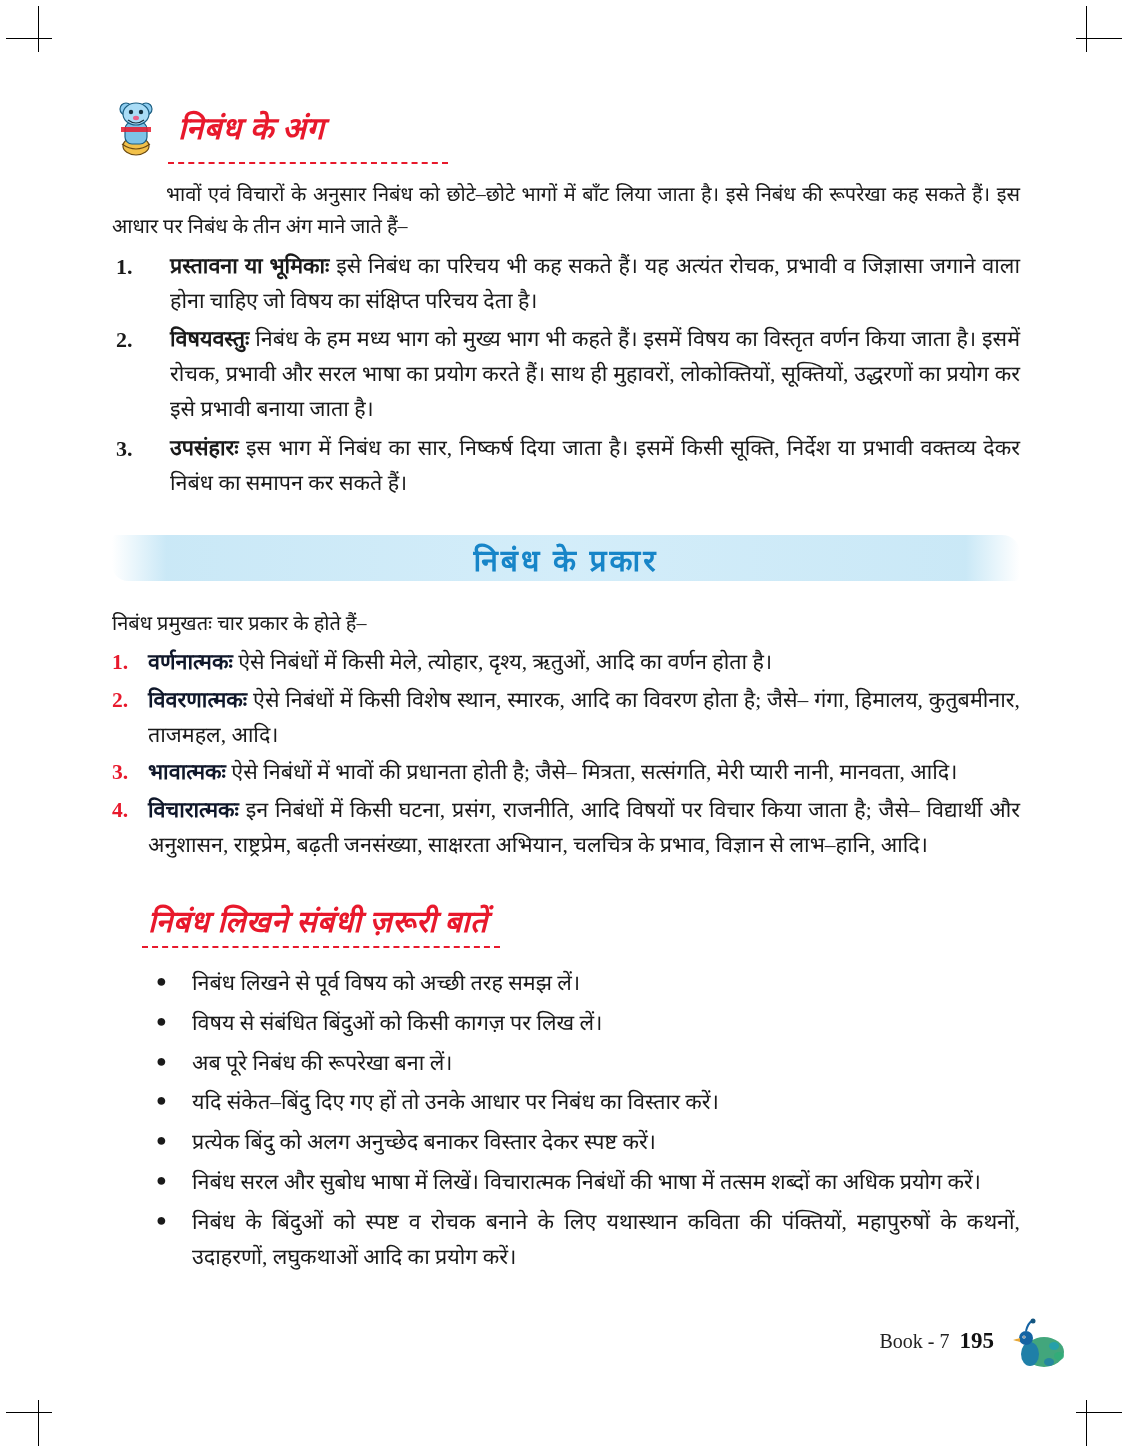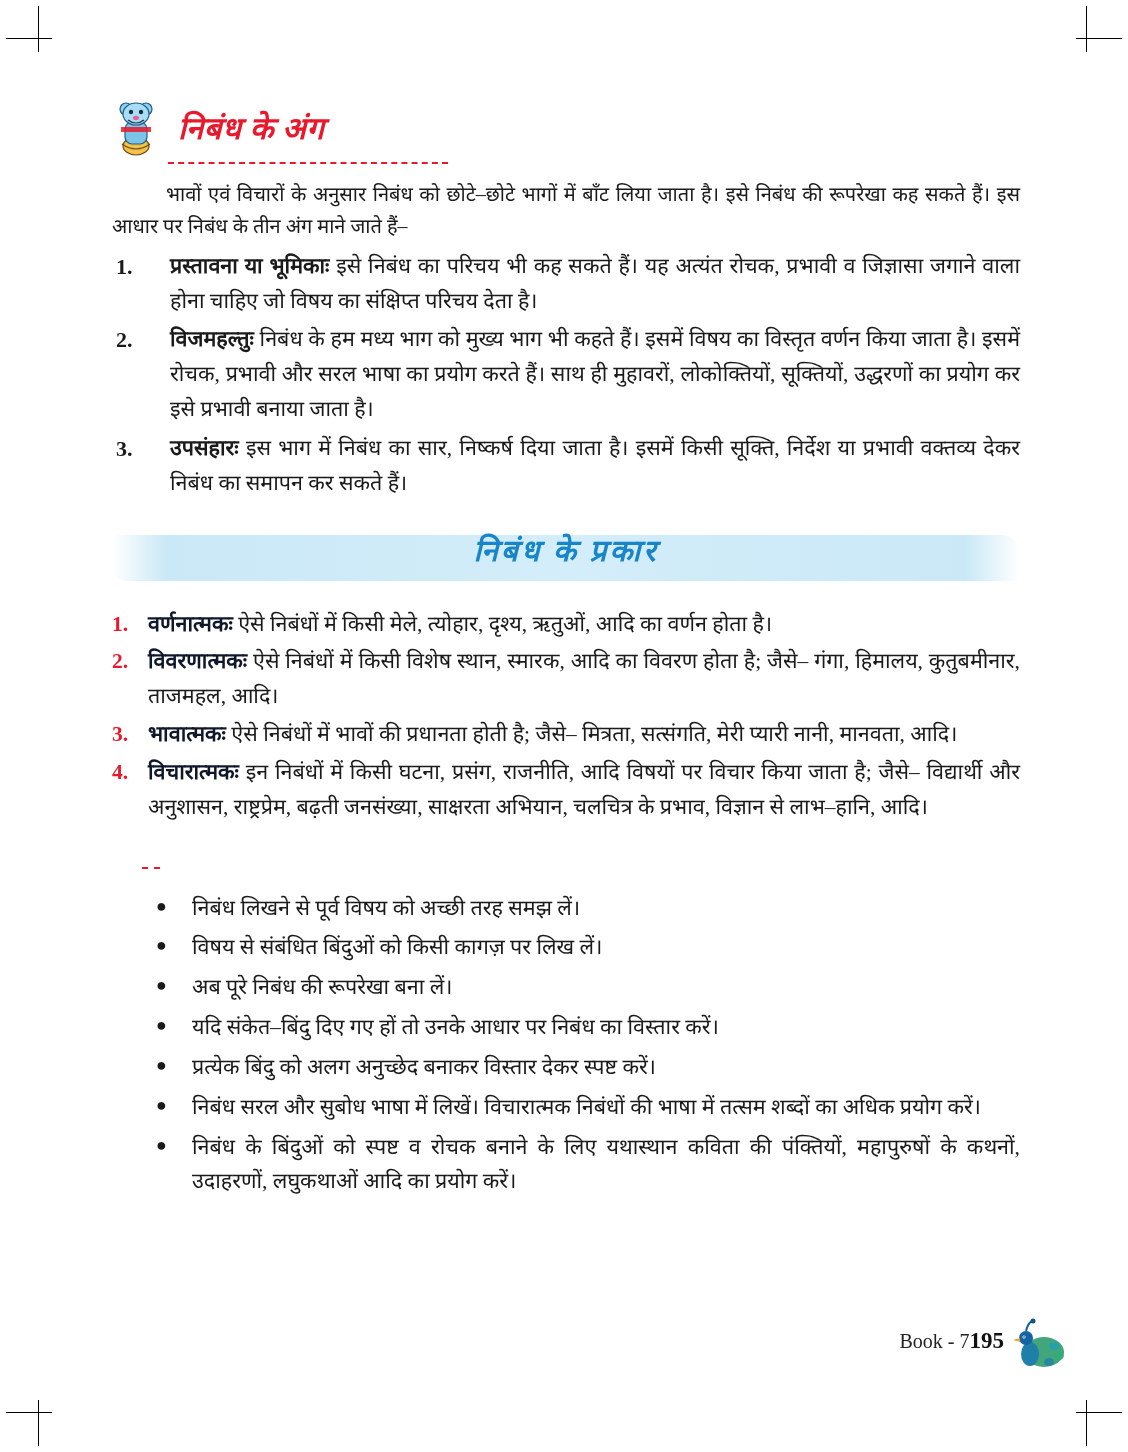--- a/index.html
+++ b/index.html
@@ -103,22 +103,22 @@
     text-align: justify;
   }
   .numrow .lead { font-weight: bold; font-family: Liberation Serif, serif; }
 
   
   .banner {
     position: relative;
     height: 62px;
     margin: 28px 0 16px 0;
     display: flex;
+    align-items: center;
     justify-content: center;
-    font-style: italic;
   }
   .banner .brush {
     position: absolute;
     left: 0; right: 0; top: 6px;
     height: 46px;
     background: linear-gradient(90deg,
         rgba(208,235,248,0) 0%,
         rgba(199,231,246,0.95) 6%,
         rgba(209,236,249,0.95) 50%,
         rgba(199,231,246,0.95) 94%,
@@ -185,20 +185,21 @@
   }
   .bulrow .txt { flex: 1; text-align: justify; }
 
   
   .footer {
     position: absolute;
     right: 62px;
     bottom: 82px;
     display: flex;
     align-items: center;
+    gap: 10px;
     margin-left: 44px;
   }
   .footer .bookno {
     font-size: 20px;
     color: #222;
   }
   .footer .pageno {
     font-size: 23px;
     font-weight: bold;
     color: #111;
@@ -247,36 +248,37 @@
 
     <div class="numlist">
 
       <div class="numrow">
         <div class="num">1.</div>
         <div class="txt"><span class="lead">प्रस्तावना या भूमिकाः</span><span> इसे निबंध का परिचय भी कह सकते हैं। यह अत्यंत रोचक, प्रभावी व जिज्ञासा जगाने वाला होना चाहिए जो विषय का संक्षिप्त परिचय देता है।</span></div>
       </div>
 
       <div class="numrow">
         <div class="num">2.</div>
-        <div class="txt"><span class="lead">विजमहल्तुः</span><span> निबंध के हम मध्य भाग को मुख्य भाग भी कहते हैं। इसमें विषय का विस्तृत वर्णन किया जाता है। इसमें रोचक, प्रभावी और सरल भाषा का प्रयोग करते हैं। साथ ही मुहावरों, लोकोक्तियों, सूक्तियों, उद्धरणों का प्रयोग कर इसे प्रभावी बनाया जाता है।</span></div>
+        <div class="txt"><span class="lead">विषयवस्तुः</span><span> निबंध के हम मध्य भाग को मुख्य भाग भी कहते हैं। इसमें विषय का विस्तृत वर्णन किया जाता है। इसमें रोचक, प्रभावी और सरल भाषा का प्रयोग करते हैं। साथ ही मुहावरों, लोकोक्तियों, सूक्तियों, उद्धरणों का प्रयोग कर इसे प्रभावी बनाया जाता है।</span></div>
       </div>
 
       <div class="numrow">
         <div class="num">3.</div>
         <div class="txt"><span class="lead">उपसंहारः</span><span> इस भाग में निबंध का सार, निष्कर्ष दिया जाता है। इसमें किसी सूक्ति, निर्देश या प्रभावी वक्तव्य देकर निबंध का समापन कर सकते हैं।</span></div>
       </div>
 
     </div>
 
     
     <div class="banner">
       <div class="brush"></div>
       <div class="btxt">निबंध  के  प्रकार</div>
     </div>
 
+    <p class="body">निबंध प्रमुखतः चार प्रकार के होते हैं–</p>
 
     <div class="numlist">
 
       <div class="rednum">
         <div class="num">1.</div>
         <div class="txt"><span class="lead">वर्णनात्मकः</span><span> ऐसे निबंधों में किसी मेले, त्योहार, दृश्य, ऋतुओं, आदि का वर्णन होता है।</span></div>
       </div>
 
       <div class="rednum">
         <div class="num">2.</div>
@@ -290,20 +292,21 @@
 
       <div class="rednum">
         <div class="num">4.</div>
         <div class="txt"><span class="lead">विचारात्मकः</span><span> इन निबंधों में किसी घटना, प्रसंग, राजनीति, आदि विषयों पर विचार किया जाता है; जैसे– विद्यार्थी और अनुशासन, राष्ट्रप्रेम, बढ़ती जनसंख्या, साक्षरता अभियान, चलचित्र के प्रभाव, विज्ञान से लाभ–हानि, आदि।</span></div>
       </div>
 
     </div>
 
     
     <div class="head-script2">
+      <span class="title">निबंध लिखने संबंधी ज़रूरी बातें</span>
       <span class="dashline2"></span>
     </div>
 
     <div class="bullets">
 
       <div class="bulrow">
         <div class="bul">●</div>
         <div class="txt">निबंध लिखने से पूर्व विषय को अच्छी तरह समझ लें।</div>
       </div>
 

